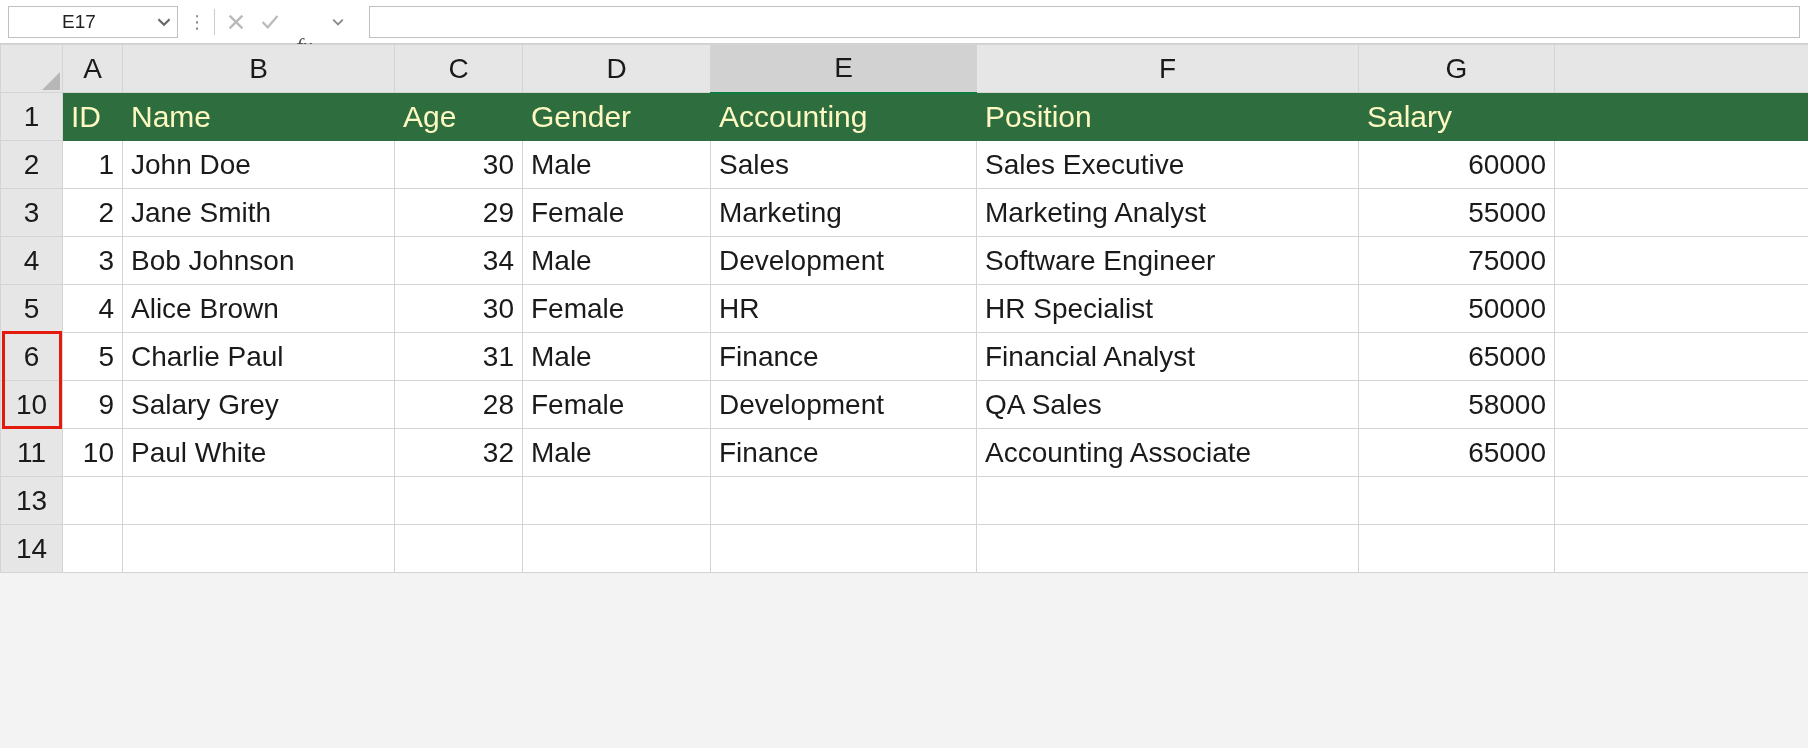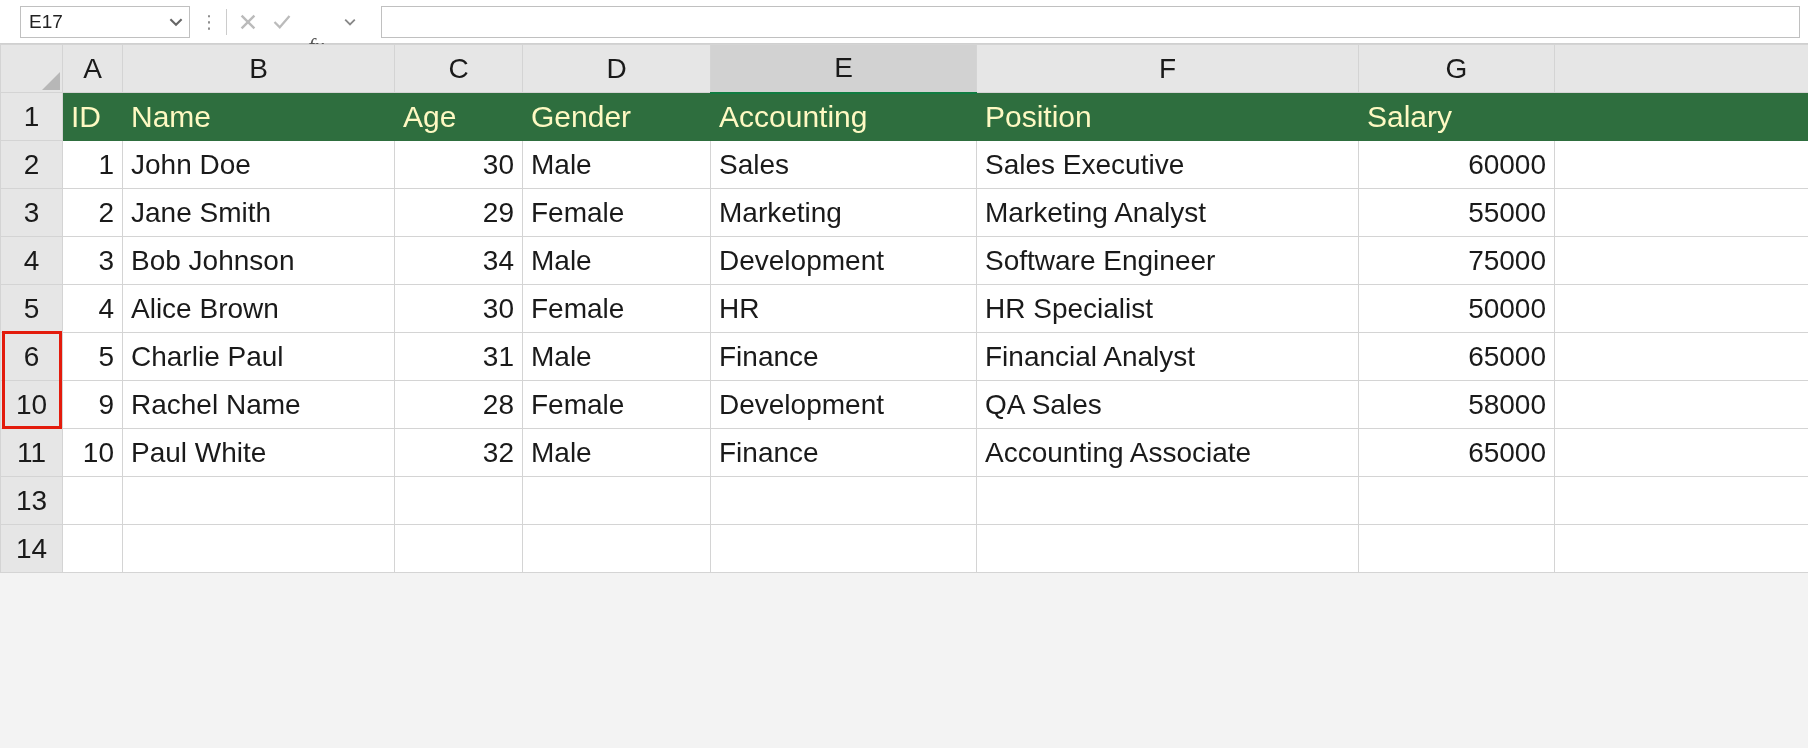--- a/index.html
+++ b/index.html
@@ -16,21 +16,22 @@
     border-bottom: 1px solid #d0d0d0;
     padding: 0;
   }
   .name-box {
     width: 170px;
     height: 32px;
     display: flex;
     align-items: center;
     border: 1px solid #c0c0c0;
     background: #fff;
-    margin: 6px 6px 6px 20px;
+    margin: 6px 6px 6px 8px;
+    padding-left: 45px;
   }
   .name-box-text {
     flex: 1;
     padding: 0 8px;
     font-size: 19px;
     color: #222;
   }
   .name-box-chevron {
     width: 26px;
     display: flex;
@@ -277,21 +278,21 @@
     <td class="num">31</td>
     <td>Male</td>
     <td>Finance</td>
     <td>Financial Analyst</td>
     <td class="num">65000</td>
     <td></td>
   </tr>
   <tr>
     <th class="row-header">10</th>
     <td class="num">9</td>
-    <td>Rachel Name</td>
+    <td>Salary Grey</td>
     <td class="num">28</td>
     <td>Female</td>
     <td>Development</td>
     <td>QA Sales</td>
     <td class="num">58000</td>
     <td></td>
   </tr>
   <tr>
     <th class="row-header">11</th>
     <td class="num">10</td>

